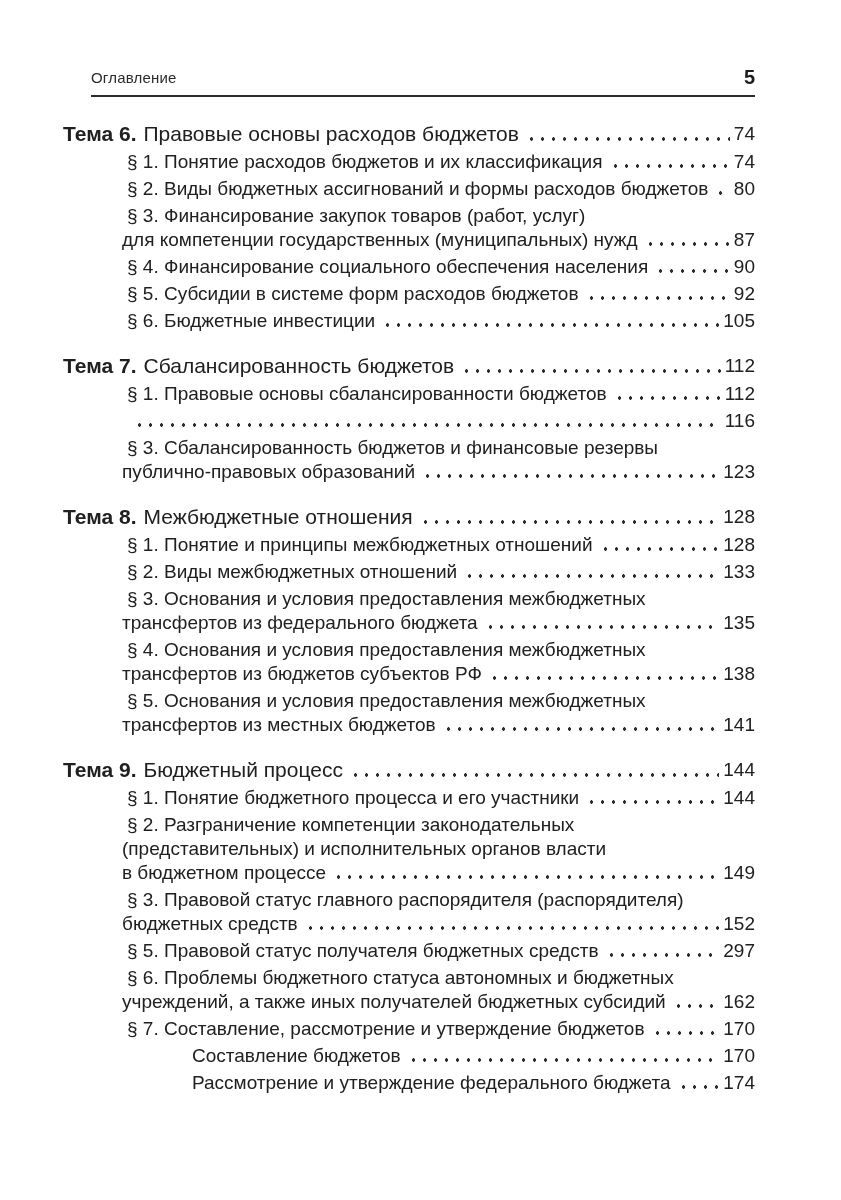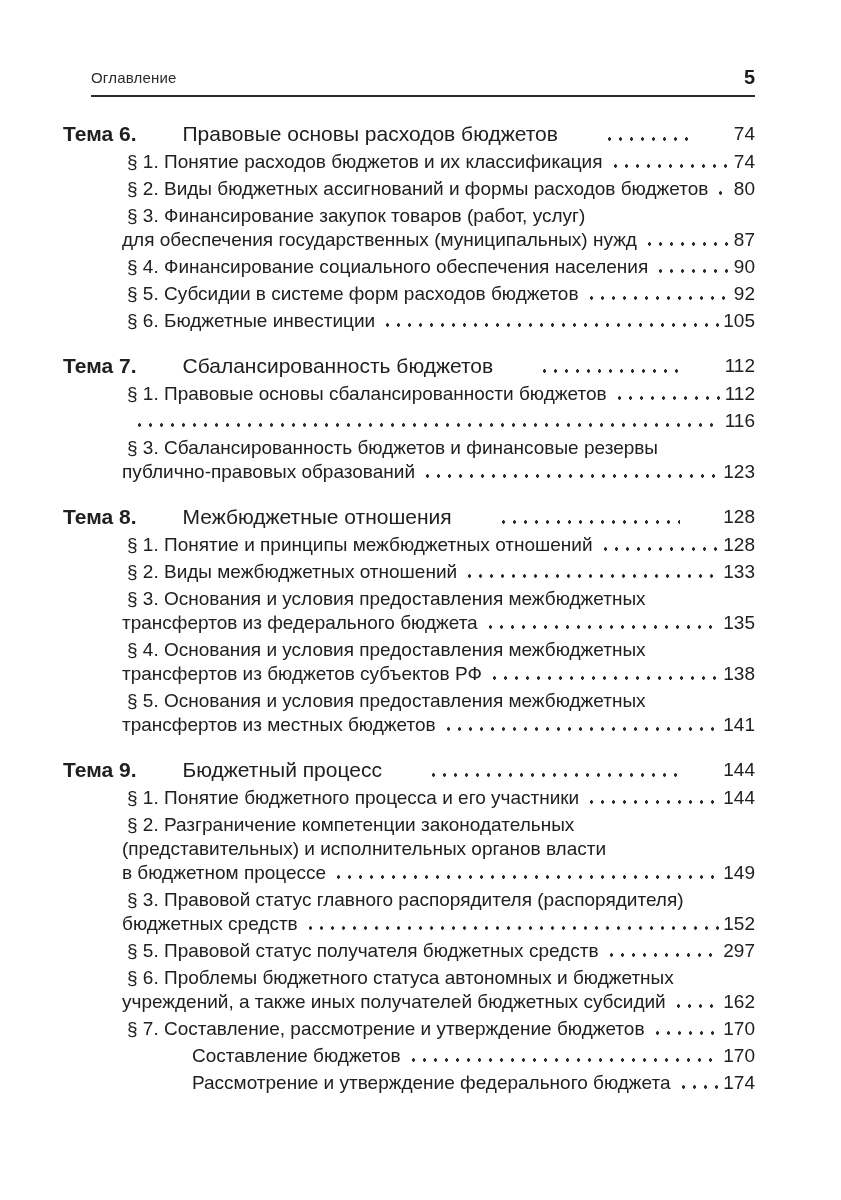--- a/index.html
+++ b/index.html
@@ -50,21 +50,20 @@
   .toc-group:first-child { margin-top: 0; }
 
   .row {
     display: flex;
     align-items: flex-end;
   }
   .heading-row {
     font-size: 21px;
     line-height: 26px;
     white-space: nowrap;
-    gap: 39px;
   }
   .heading-row .topic-label {
     font-weight: 700;
     margin-right: 7px;
   }
   .entry { margin-top: 3px; }
   .entry-line {
     font-size: 19px;
     line-height: 24px;
     padding-left: 64px;
@@ -124,21 +123,21 @@
             <span class="entry-text">§ 2. Виды бюджетных ассигнований и формы расходов бюджетов</span>
             <span class="dot-leader"></span>
             <span class="page-num">80</span>
           </div>
         </div>
         <div class="entry">
           <div class="row entry-line">
             <span class="entry-text">§ 3. Финансирование закупок товаров (работ, услуг)</span>
           </div>
           <div class="row entry-line cont">
-            <span class="entry-text">для обеспечения государственных (муниципальных) нужд</span>
+            <span class="entry-text">для компетенции государственных (муниципальных) нужд</span>
             <span class="dot-leader"></span>
             <span class="page-num">87</span>
           </div>
         </div>
         <div class="entry">
           <div class="row entry-line">
             <span class="entry-text">§ 4. Финансирование социального обеспечения населения</span>
             <span class="dot-leader"></span>
             <span class="page-num">90</span>
           </div>

